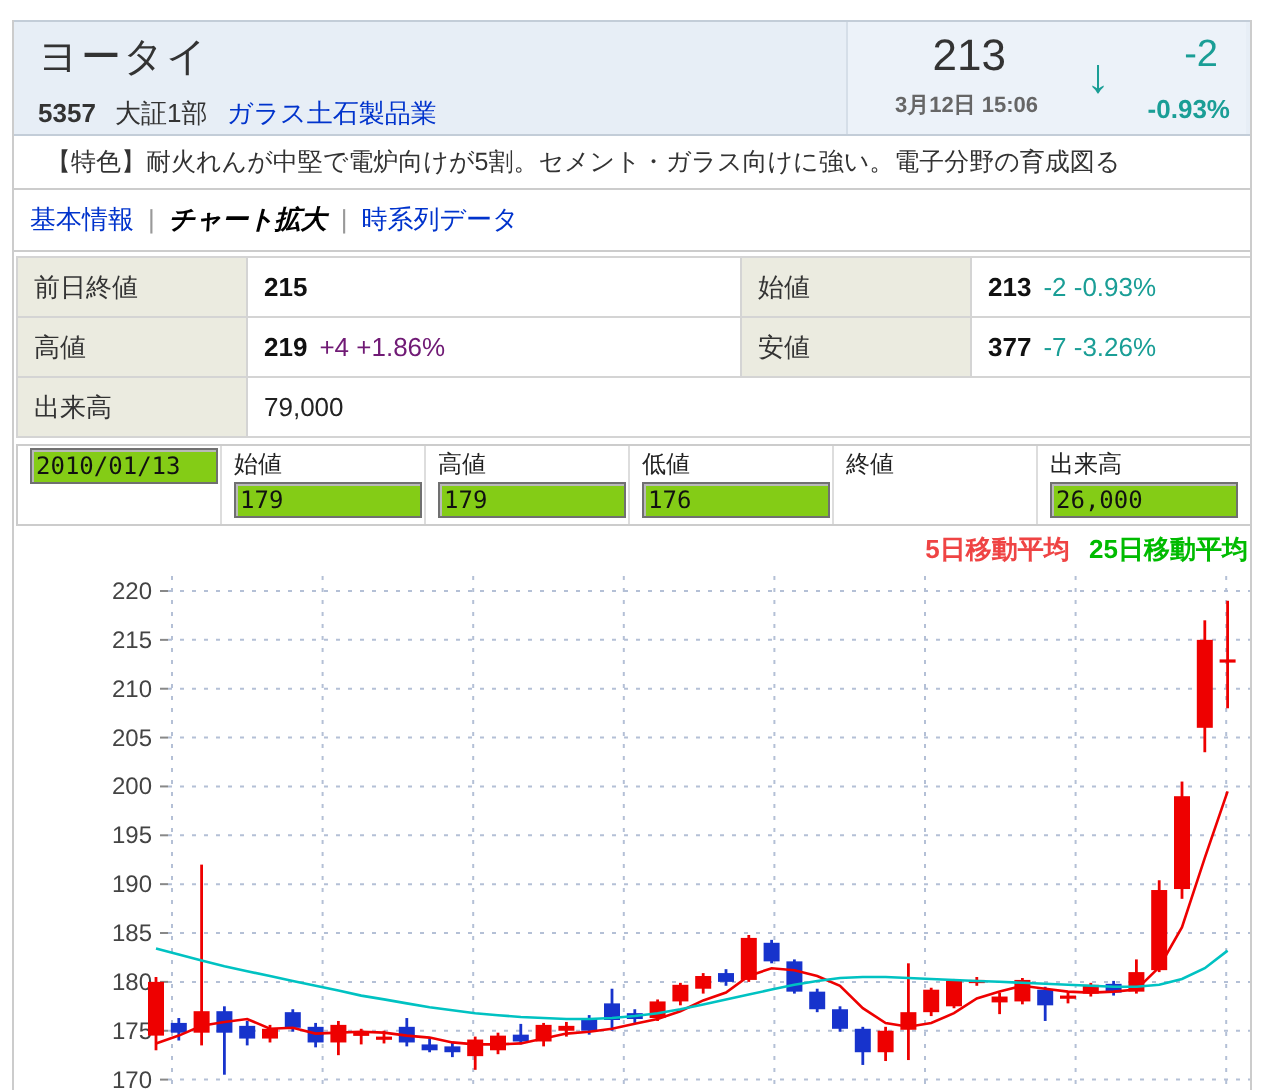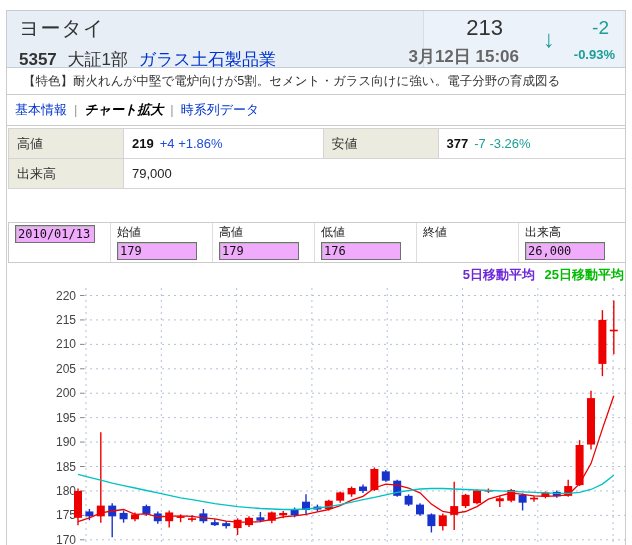--- a/index.html
+++ b/index.html
@@ -4,27 +4,27 @@
 <style>
   * { margin:0; padding:0; box-sizing:border-box; }
   html,body { background:#fff; font-family:"Liberation Sans","DejaVu Sans",sans-serif; }
   #page { position:relative; width:632px; height:545px; overflow:hidden; background:#fff; }
 
   
   #stock-header { position:absolute; left:6px; top:10px; width:620px; height:58px;
     background:#e7eef6; border:1px solid #c3cdd8;padding-left:32px; }
   #hdr-left { position:absolute; left:12px; top:4px; }
   .stock-name { font-size:20px; color:#333; letter-spacing:1px; }
-  .stock-meta { font-size:17px; color:#333; margin-top:6px; }
+  .stock-meta { font-size:13px; color:#333; margin-top:6px; }
   .stock-code { font-weight:bold; margin-right:6px; }
   .stock-exch { margin-right:6px; }
   a.lnk { color:#0033cc; text-decoration:none; cursor:pointer; }
   #hdr-right { position:absolute; right:2px; top:0; width:200px; height:56px; background:#ecf2f9; border-left:1px solid #d5dee8; }
   .price-now { position:absolute; right:120px; top:4px; font-size:22px; color:#333; }
-  .price-time { position:absolute; right:104px; top:34px; font-size:17px; font-weight:bold; color:#666; white-space:nowrap; }
+  .price-time { position:absolute; right:104px; top:34px; font-size:11px; font-weight:bold; color:#666; white-space:nowrap; }
   .dir-arrow { position:absolute; right:68px; top:14px; font-size:24px; font-weight:bold; color:#1a9e96; }
   .chg-val { position:absolute; right:14px; top:6px; font-size:19px; color:#1a9e96; }
   .chg-pct { position:absolute; right:8px; top:36px; font-size:13px; font-weight:bold; color:#1a9e96; }
 
   
   #desc-row { position:absolute; left:6px; top:68px; width:620px; height:27px;
     border-left:1px solid #ccc; border-right:1px solid #ccc; border-bottom:1px solid #ccc;
     font-size:12.5px; color:#333; line-height:26px; padding-left:16px; background:#fff; white-space:nowrap; }
 
   
@@ -36,29 +36,29 @@
   #add-board { float:right; }
   .mini-icon { display:inline-block; width:13px; height:13px; background:#5a8fd6; border:1px solid #3366aa;
     color:#fff; font-size:10px; line-height:12px; text-align:center; vertical-align:-2px; margin-right:4px; border-radius:2px; }
 
   
   #summary { position:absolute; left:8px; top:128px; width:618px; border-collapse:collapse; font-size:13px; }
   #summary td { border:1px solid #d4d4d4; height:30px; padding:0 8px; }
   #summary td.lbl { background:#ebebe0; color:#333; width:115px; }
   #summary td.val { background:#fff; color:#222; }
   .num { font-weight:bold; color:#111; margin-right:6px; }
-  .dn { color:#1a9e96; } .up { color:#1d4ed8;text-align:right; }
+  .dn { color:#1a9e96; } .up { color:#701a75;text-align:right; }
 
   
   #quote-form { position:absolute; left:8px; top:222px; width:618px; height:41px; border:1px solid #ccc; background:#fff; }
   .qf-col { float:left; width:102px; height:39px; border-right:1px solid #ddd; padding:1px 4px 0 6px; }
   .qf-col:last-child { border-right:none; width:106px; }
   .qf-label { font-size:12px; color:#222; height:17px; line-height:17px; }
-  .qf-input { width:80px; height:18px; font-size:12px; font-family:"DejaVu Sans Mono","Liberation Mono",monospace;
-    border:1px solid #707070; box-shadow:inset 1px 1px 0 #b9b9b9; padding:0 2px; color:#111; background:#f0abfc; }
+  .qf-input { width:94px; height:18px; font-size:12px; font-family:"DejaVu Sans Mono","Liberation Mono",monospace;
+    border:1px solid #707070; box-shadow:inset 1px 1px 0 #b9b9b9; padding:0 2px; color:#111; background:#84cc16; }
 
   
   #ma-legend { position:absolute; right:8px; top:266px; font-size:13px; font-weight:bold; }
   #ma-legend span { margin-left:6px; }
 
   
   #chart-wrap { position:absolute; left:6px; top:288px; width:620px; height:257px; }
   #page-border-l { position:absolute; left:6px; top:10px; width:1px; height:535px; background:#ccc; }
   #page-border-r { position:absolute; left:625px; top:10px; width:1px; height:535px; background:#ccc; }
   svg text { font-family:"Liberation Sans","DejaVu Sans",sans-serif; }
@@ -87,20 +87,26 @@
   </div>
 
   <div id="desc-row">【特色】耐火れんが中堅で電炉向けが5割。セメント・ガラス向けに強い。電子分野の育成図る</div>
 
   <div id="nav-row">
     <a class="lnk">基本情報</a><span class="sep">|</span><span class="nav-current">チャート拡大</span><span class="sep">|</span><a class="lnk">時系列データ</a>
   </div>
 
   <table id="summary">
     <tbody>
+        <tr>
+      <td class="lbl">前日終値</td>
+      <td class="val" style="width:247px"><span class="num">215</span></td>
+      <td class="lbl">始値</td>
+      <td class="val"><span class="num">213</span><span class="dn">-2 -0.93%</span></td>
+    </tr>
     <tr>
       <td class="lbl">高値</td>
       <td class="val"><span class="num">219</span><span class="up">+4 +1.86%</span></td>
       <td class="lbl">安値</td>
       <td class="val"><span class="num">377</span><span class="dn">-7 -3.26%</span></td>
     </tr>
     <tr>
       <td class="lbl">出来高</td>
       <td class="val" colspan="3">79,000</td>
     </tr>
@@ -126,21 +132,21 @@
     <div class="qf-col">
       <div class="qf-label">終値</div>
     </div>
     <div class="qf-col">
       <div class="qf-label">出来高</div>
       <input class="qf-input" value="26,000" style="">
     </div>
   </div>
 
   <div id="ma-legend">
-    <span id="ma5-label" style="color: #6d28d9;">5日移動平均</span>
+    <span id="ma5-label" style="color: #ef4444;">5日移動平均</span>
     <span id="ma25-label" style="color: rgb(0, 187, 0);">25日移動平均</span>
   </div>
 
   <div id="chart-wrap">
     <svg id="chart" width="620" height="257">
         <line x1="78" y1="251.8" x2="620" y2="251.8" stroke="#b4c0d6" stroke-width="1" stroke-dasharray="2,4"></line>
         <line x1="74" y1="251.8" x2="78" y2="251.8" stroke="#888" stroke-width="1"></line>
         <text x="70" y="255.8" text-anchor="end" font-size="12" fill="#444">170</text>
         <line x1="78" y1="227.37" x2="620" y2="227.37" stroke="#b4c0d6" stroke-width="1" stroke-dasharray="2,4"></line>
         <line x1="74" y1="227.37" x2="78" y2="227.37" stroke="#888" stroke-width="1"></line>

